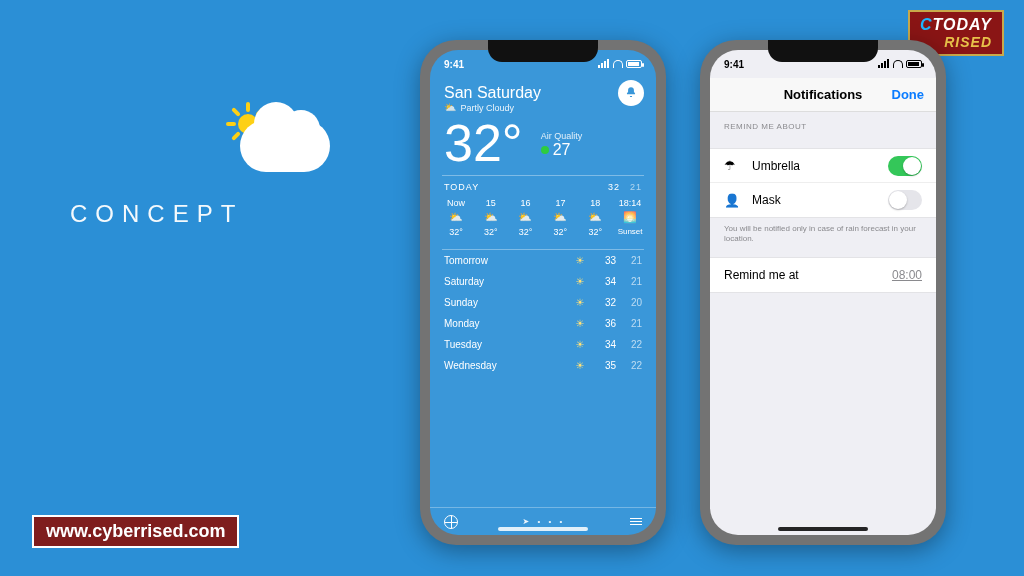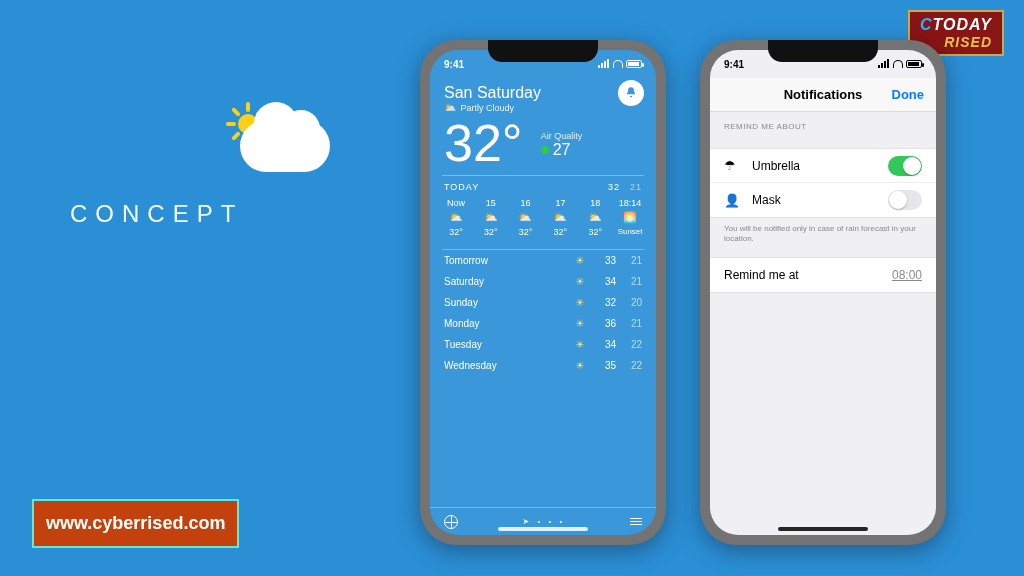--- a/index.html
+++ b/index.html
@@ -16,22 +16,22 @@
     background: #8a1515; border: 2px solid #c9a94a;
     padding: 4px 10px; font-weight: 900; font-style: italic;
     font-size: 16px; letter-spacing: 1px;
   }
   .logo-tr .c { color: #1fb5ff; }
   .logo-tr .rest { color: #fff; }
   .logo-tr .line2 { color: #e8c24a; font-size: 14px; display:block; text-align:right; }
   
   .url-bl {
     position: absolute; left: 32px; bottom: 28px;
-    background: #c2410c; border: 2px solid #5eead4;
-    color: #fff; font-weight: 700; padding: 12px 12px; font-size: 18px;
+    background: #7f1d1d; border: 2px solid #ffffff;
+    color: #fff; font-weight: 700; padding: 4px 12px; font-size: 18px;
   }
   
   .title-block {
     position: absolute; left: 70px; top: 100px; color: #fff;
   }
   .sun-cloud { position: relative; left: 150px; width: 120px; height: 90px; margin-bottom: 10px; }
   .sun { position: absolute; left: 8px; top: 4px; width: 40px; height: 40px; }
   .sun .core { position:absolute; left:10px; top:10px; width:20px; height:20px; background:#fdd015; border-radius:50%; }
   .sun .ray { position:absolute; left:18px; top:-2px; width:4px; height:10px; background:#fdd015; border-radius:2px; transform-origin: 2px 22px; }
   .cloud { position: absolute; left: 20px; top: 20px; width: 90px; height: 52px; background:#fff; border-radius: 30px; }

